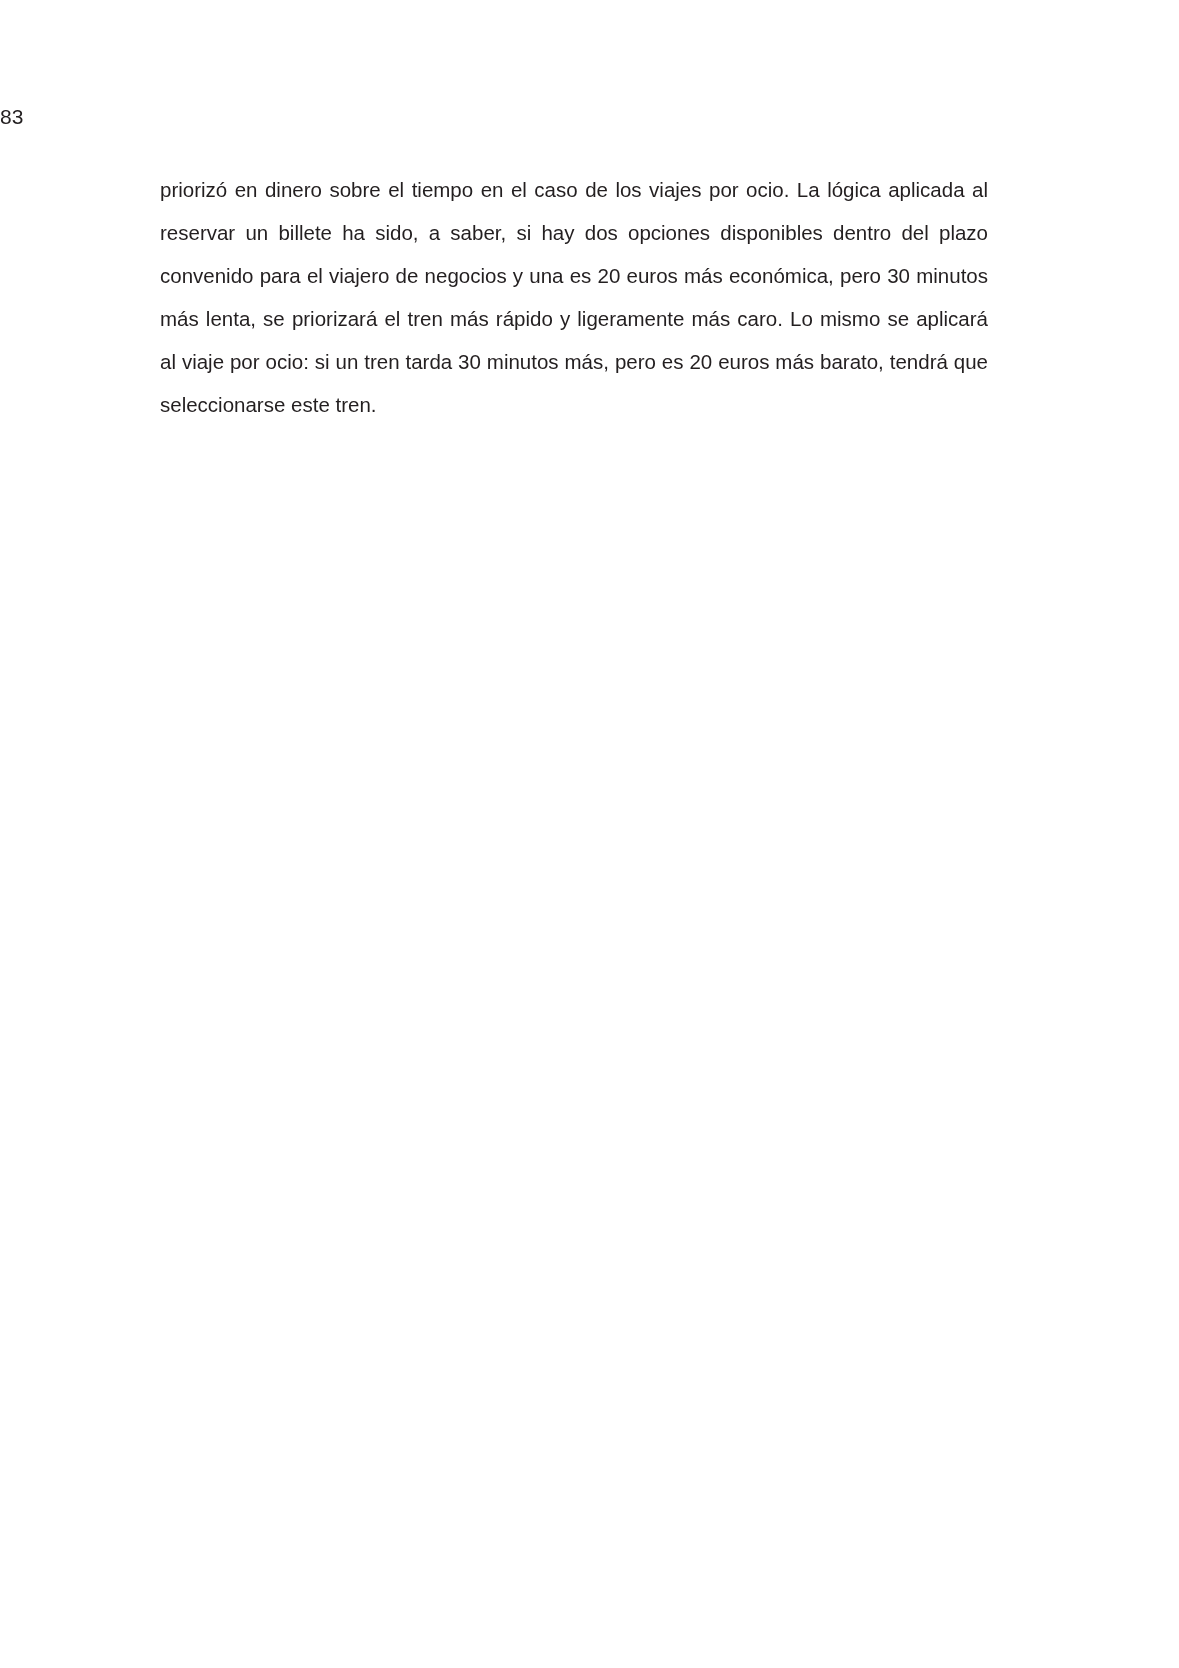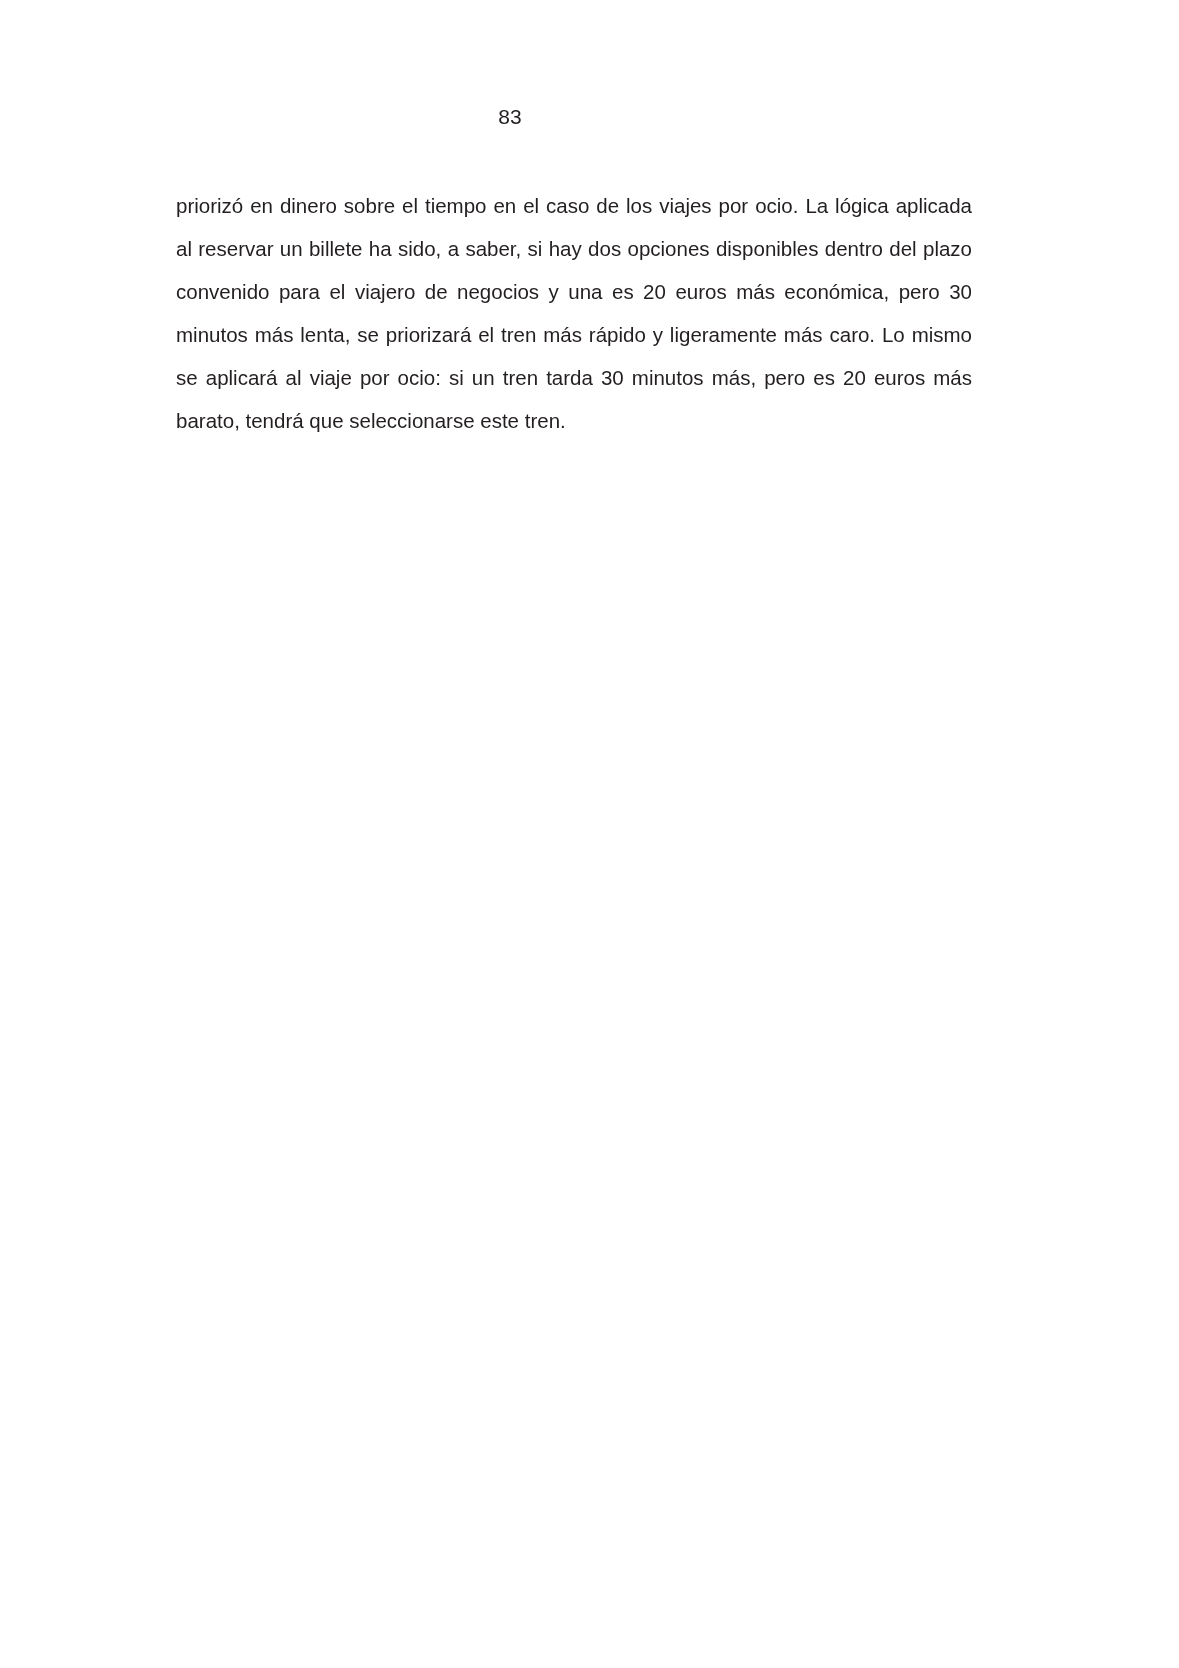--- a/index.html
+++ b/index.html
@@ -19,39 +19,39 @@
     width: 1179px;
     height: 1668px;
     background: #ffffff;
     box-sizing: border-box;
   }
   .page-number {
     position: absolute;
     top: 104px;
     left: 0;
     width: 1020px;
-    text-align: center;
+    text-align: left;
     font-size: 21px;
     line-height: 26px;
     color: #231f20;
   }
   .body-text {
     position: absolute;
     top: 168px;
     left: 160px;
     width: 828px;
     font-size: 20.5px;
     line-height: 43px;
     text-align: justify;
     text-justify: inter-word;
     color: #231f20;
     hyphens: none;
   }
   .body-text p {
-    margin: 16px;
+    margin: 0;
   }
 </style>
 </head>
 <body>
 
 <div class="page">
 
   <div class="page-number">83</div>
 
   <div class="body-text">

